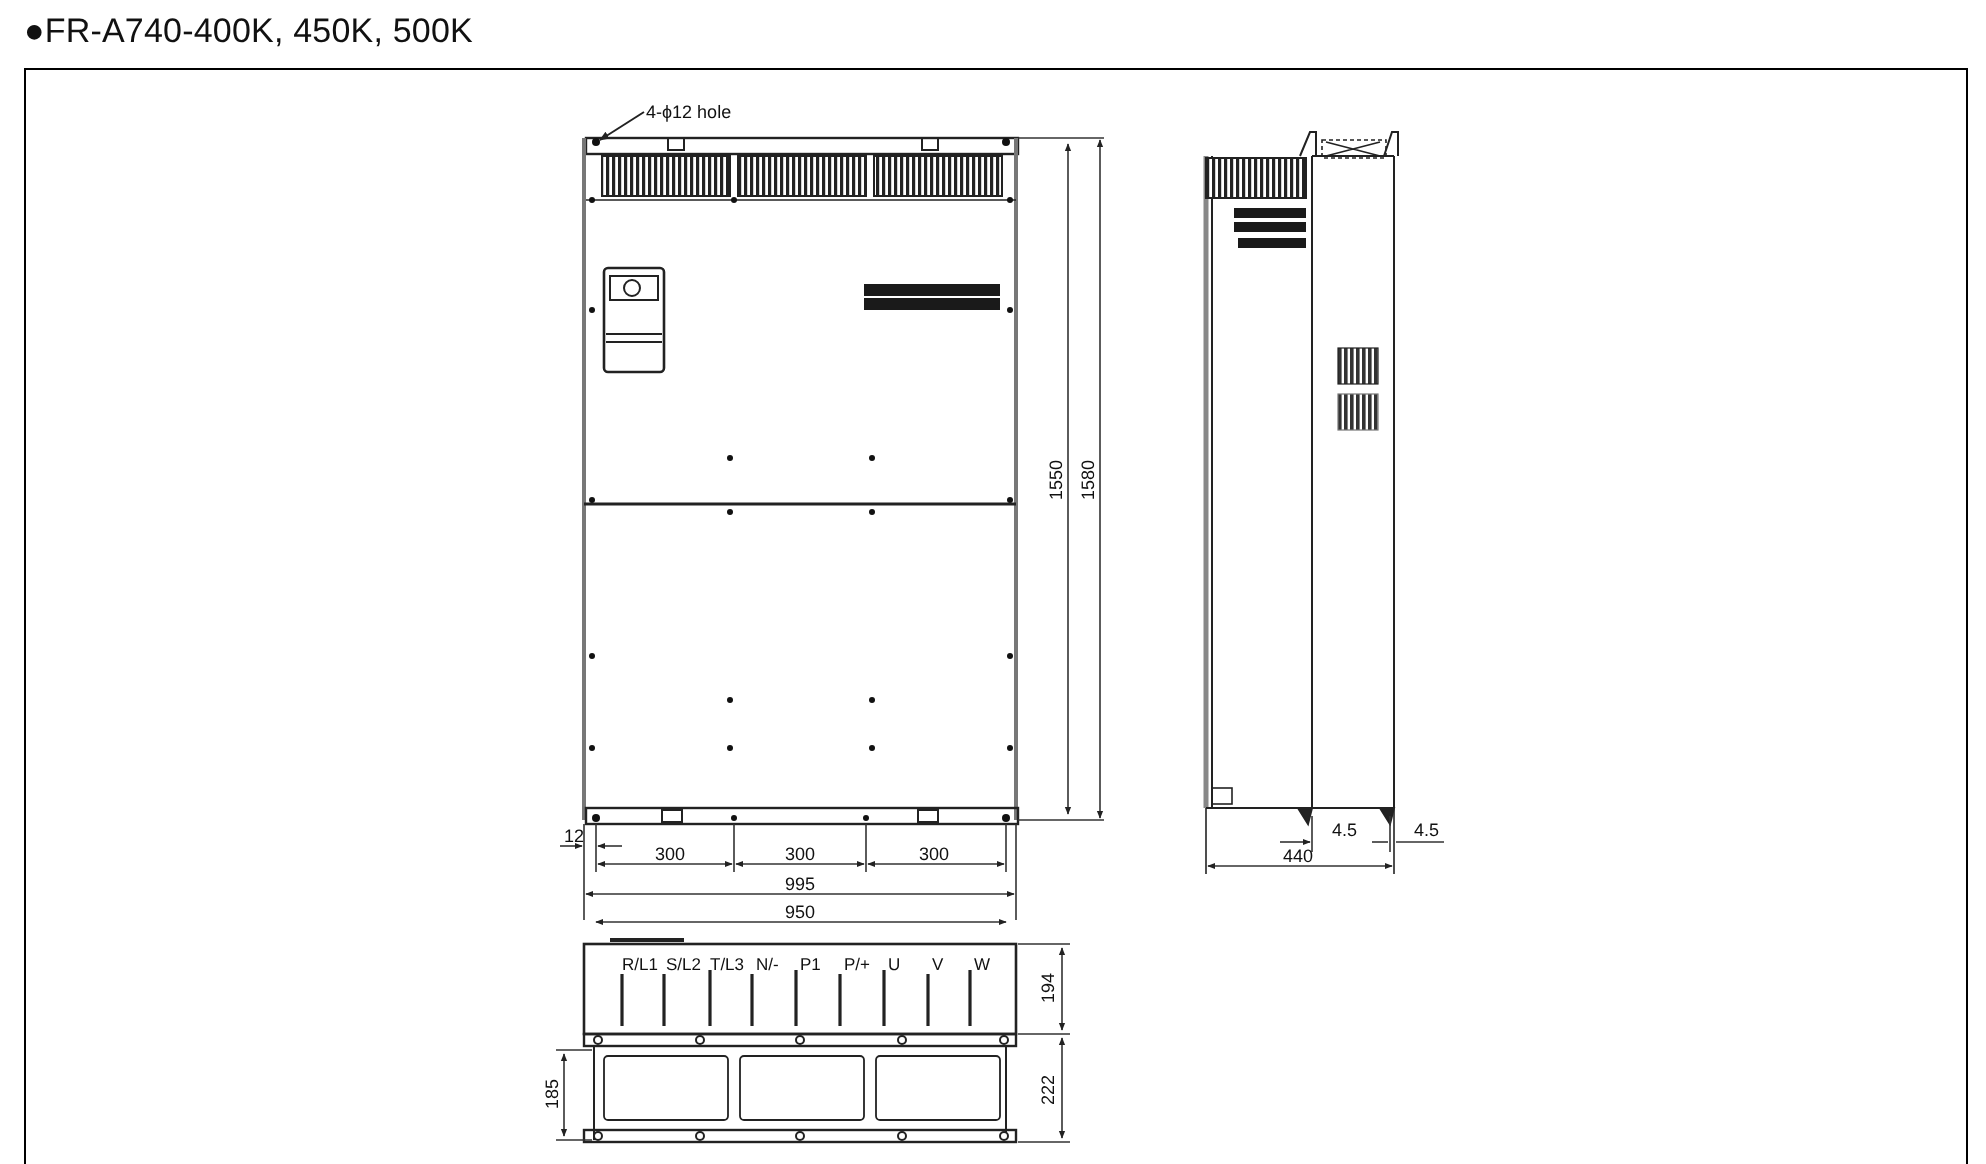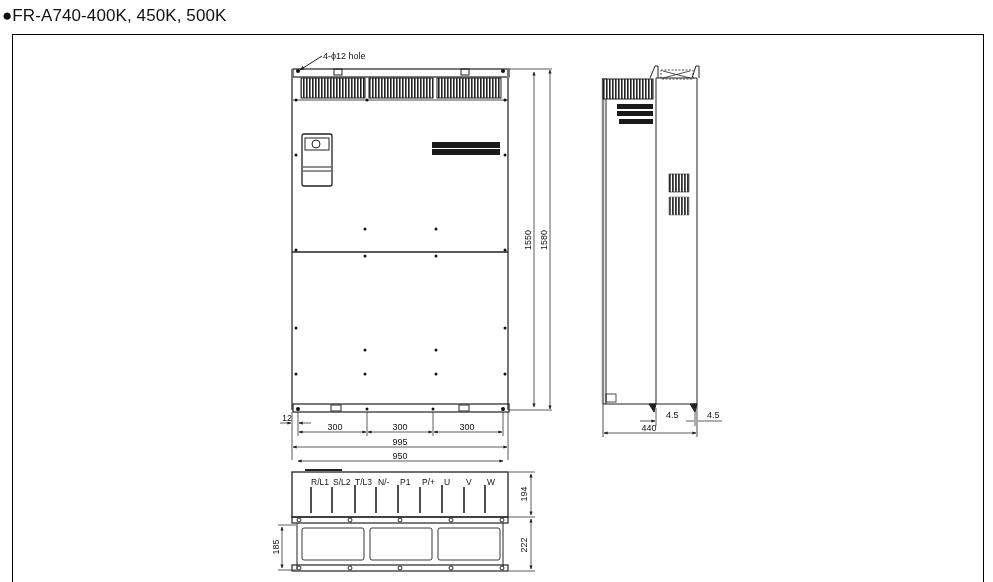--- a/index.html
+++ b/index.html
@@ -1,17 +1,17 @@
 <!DOCTYPE html>
 <html><head>
 <meta charset="utf-8">
 <style>
   html, body { margin:0; padding:0; background:#ffffff; }
   body { width:993px; height:582px; position:relative; overflow:hidden; font-family:"Liberation Sans", sans-serif; }
-  #title { position:absolute; left:2px; top:6px; font-size:17px; color:#111; letter-spacing:0.1px; }
+  #title { position:absolute; left:12px; top:6px; font-size:17px; color:#111; letter-spacing:0.1px; }
   #frame { position:absolute; left:12px; top:34px; width:972px; height:560px; border:1px solid #000; border-bottom:none; box-sizing:border-box; }
   svg { position:absolute; left:0; top:0; }
   svg text { font-family:"Liberation Sans", sans-serif; fill:#111; }
 </style>
 </head>
 <body>
 
 <div id="title">●FR-A740-400K, 450K, 500K</div>
 <div id="frame"></div>
 

